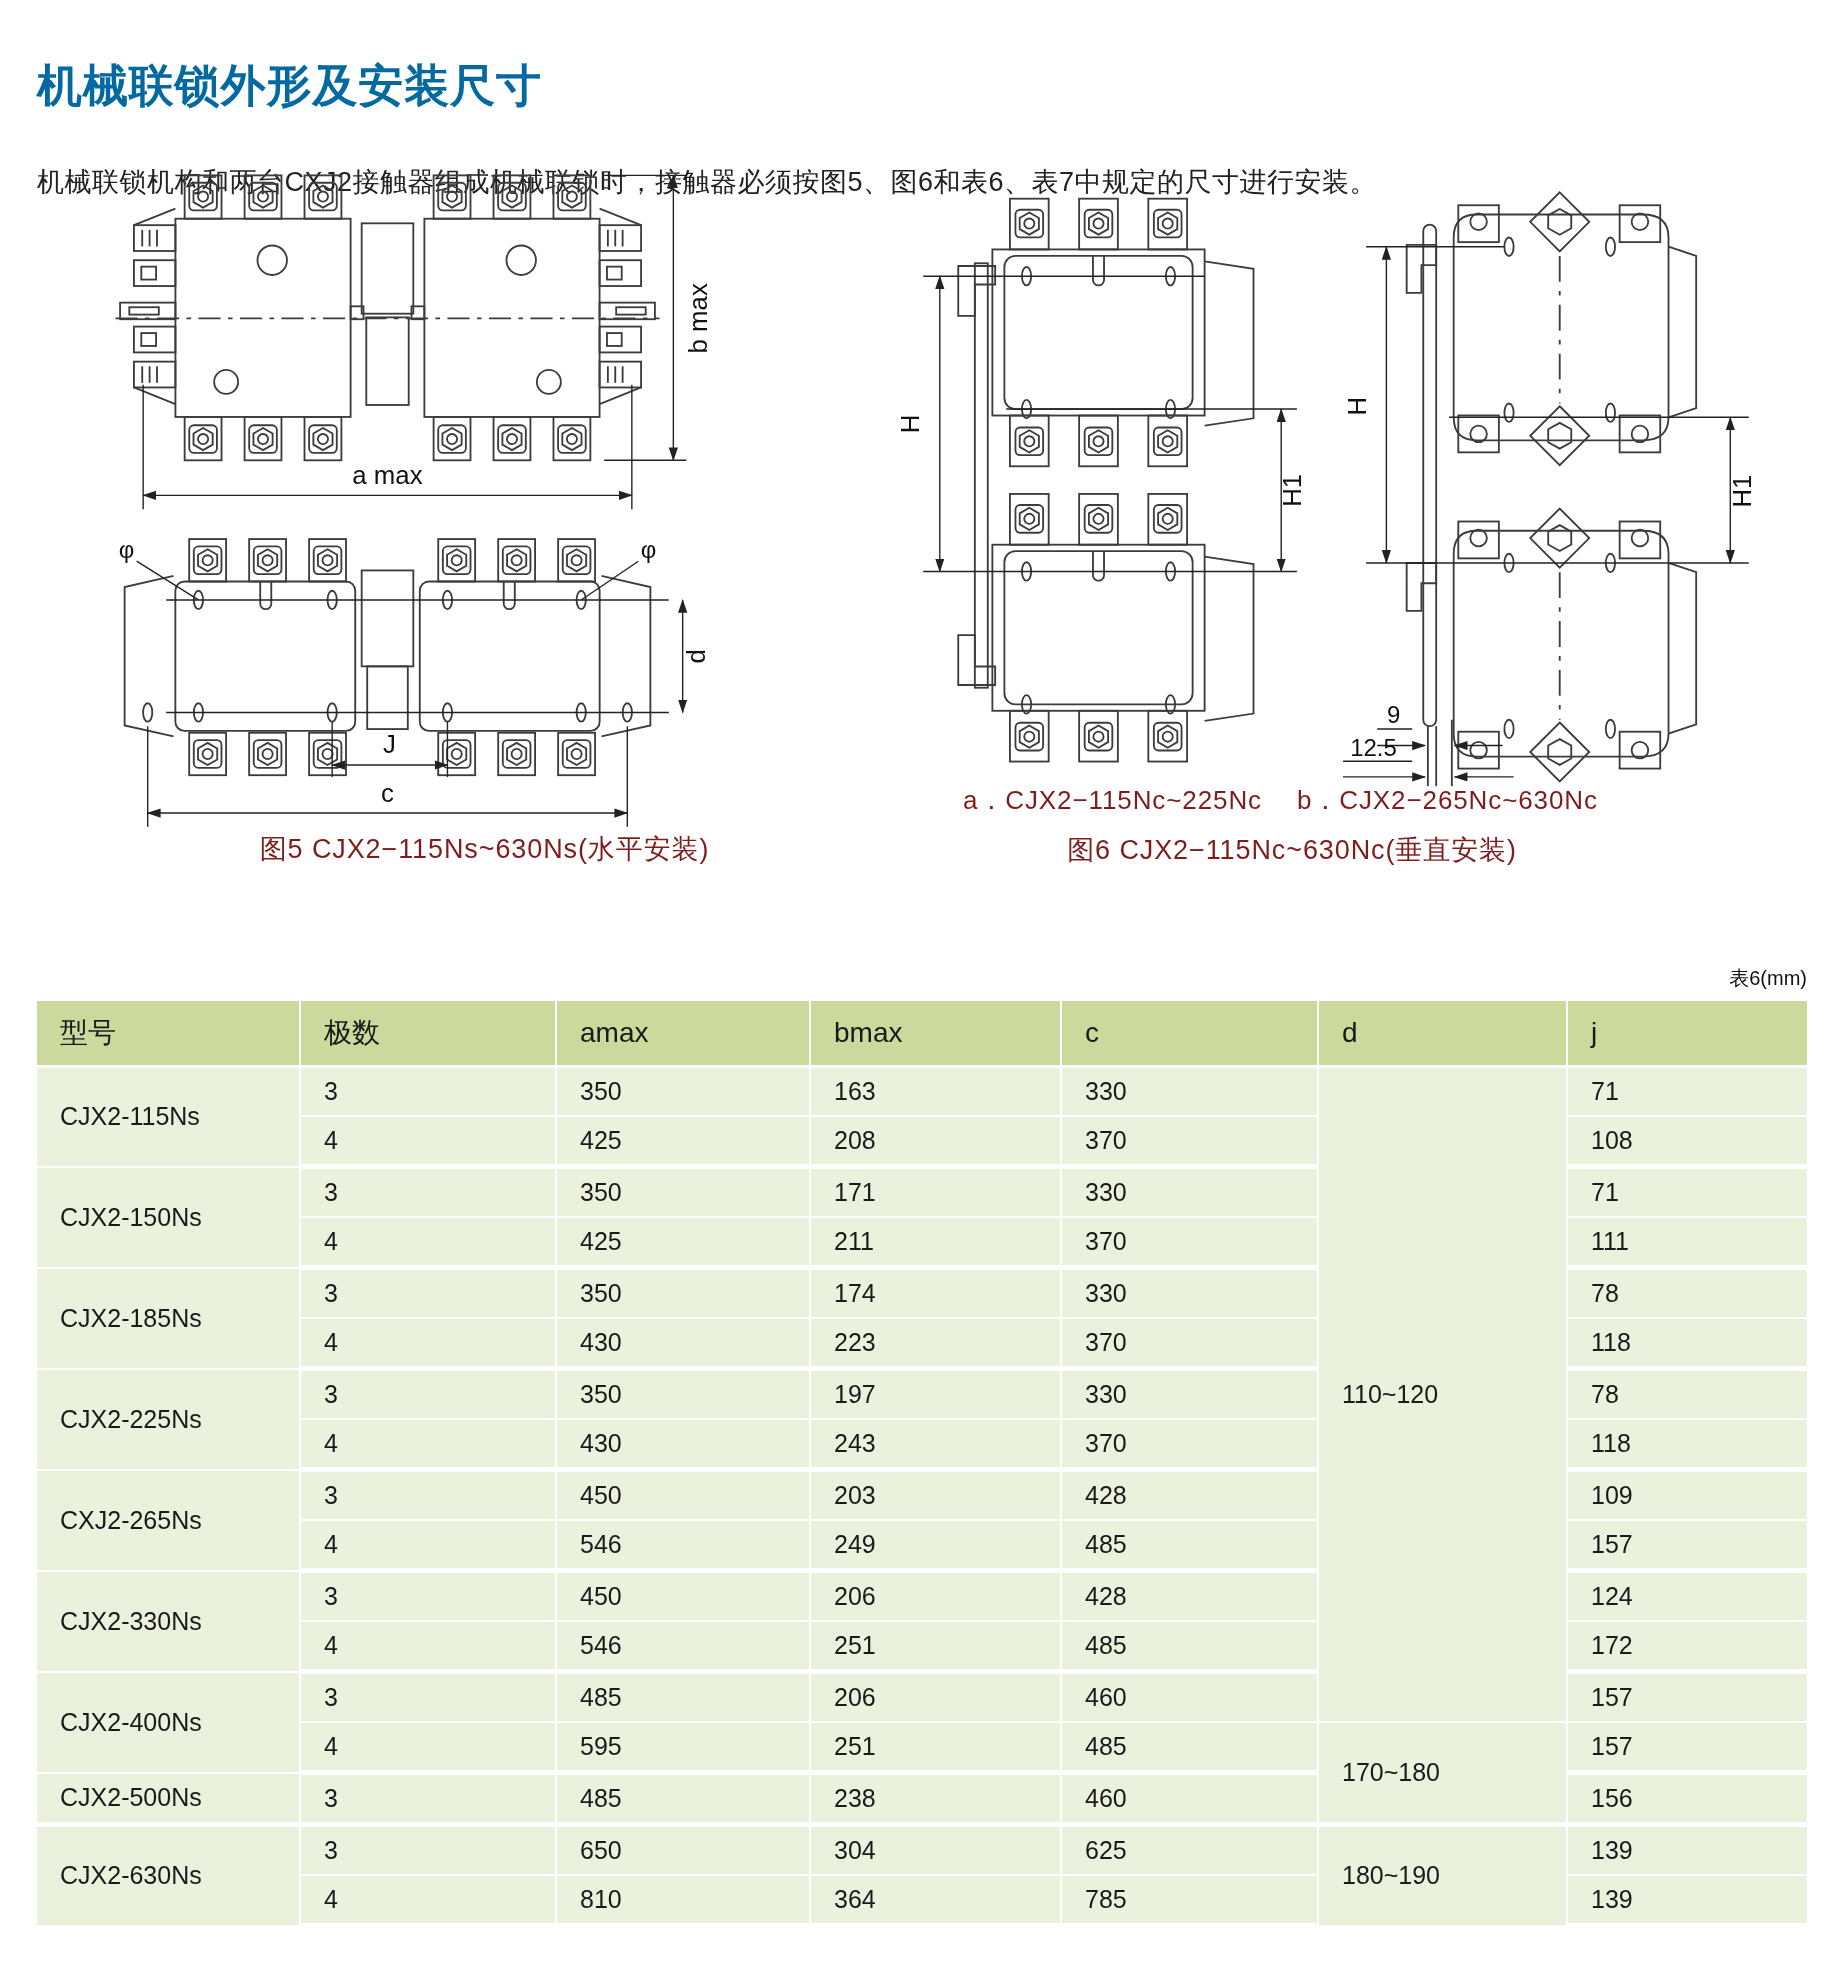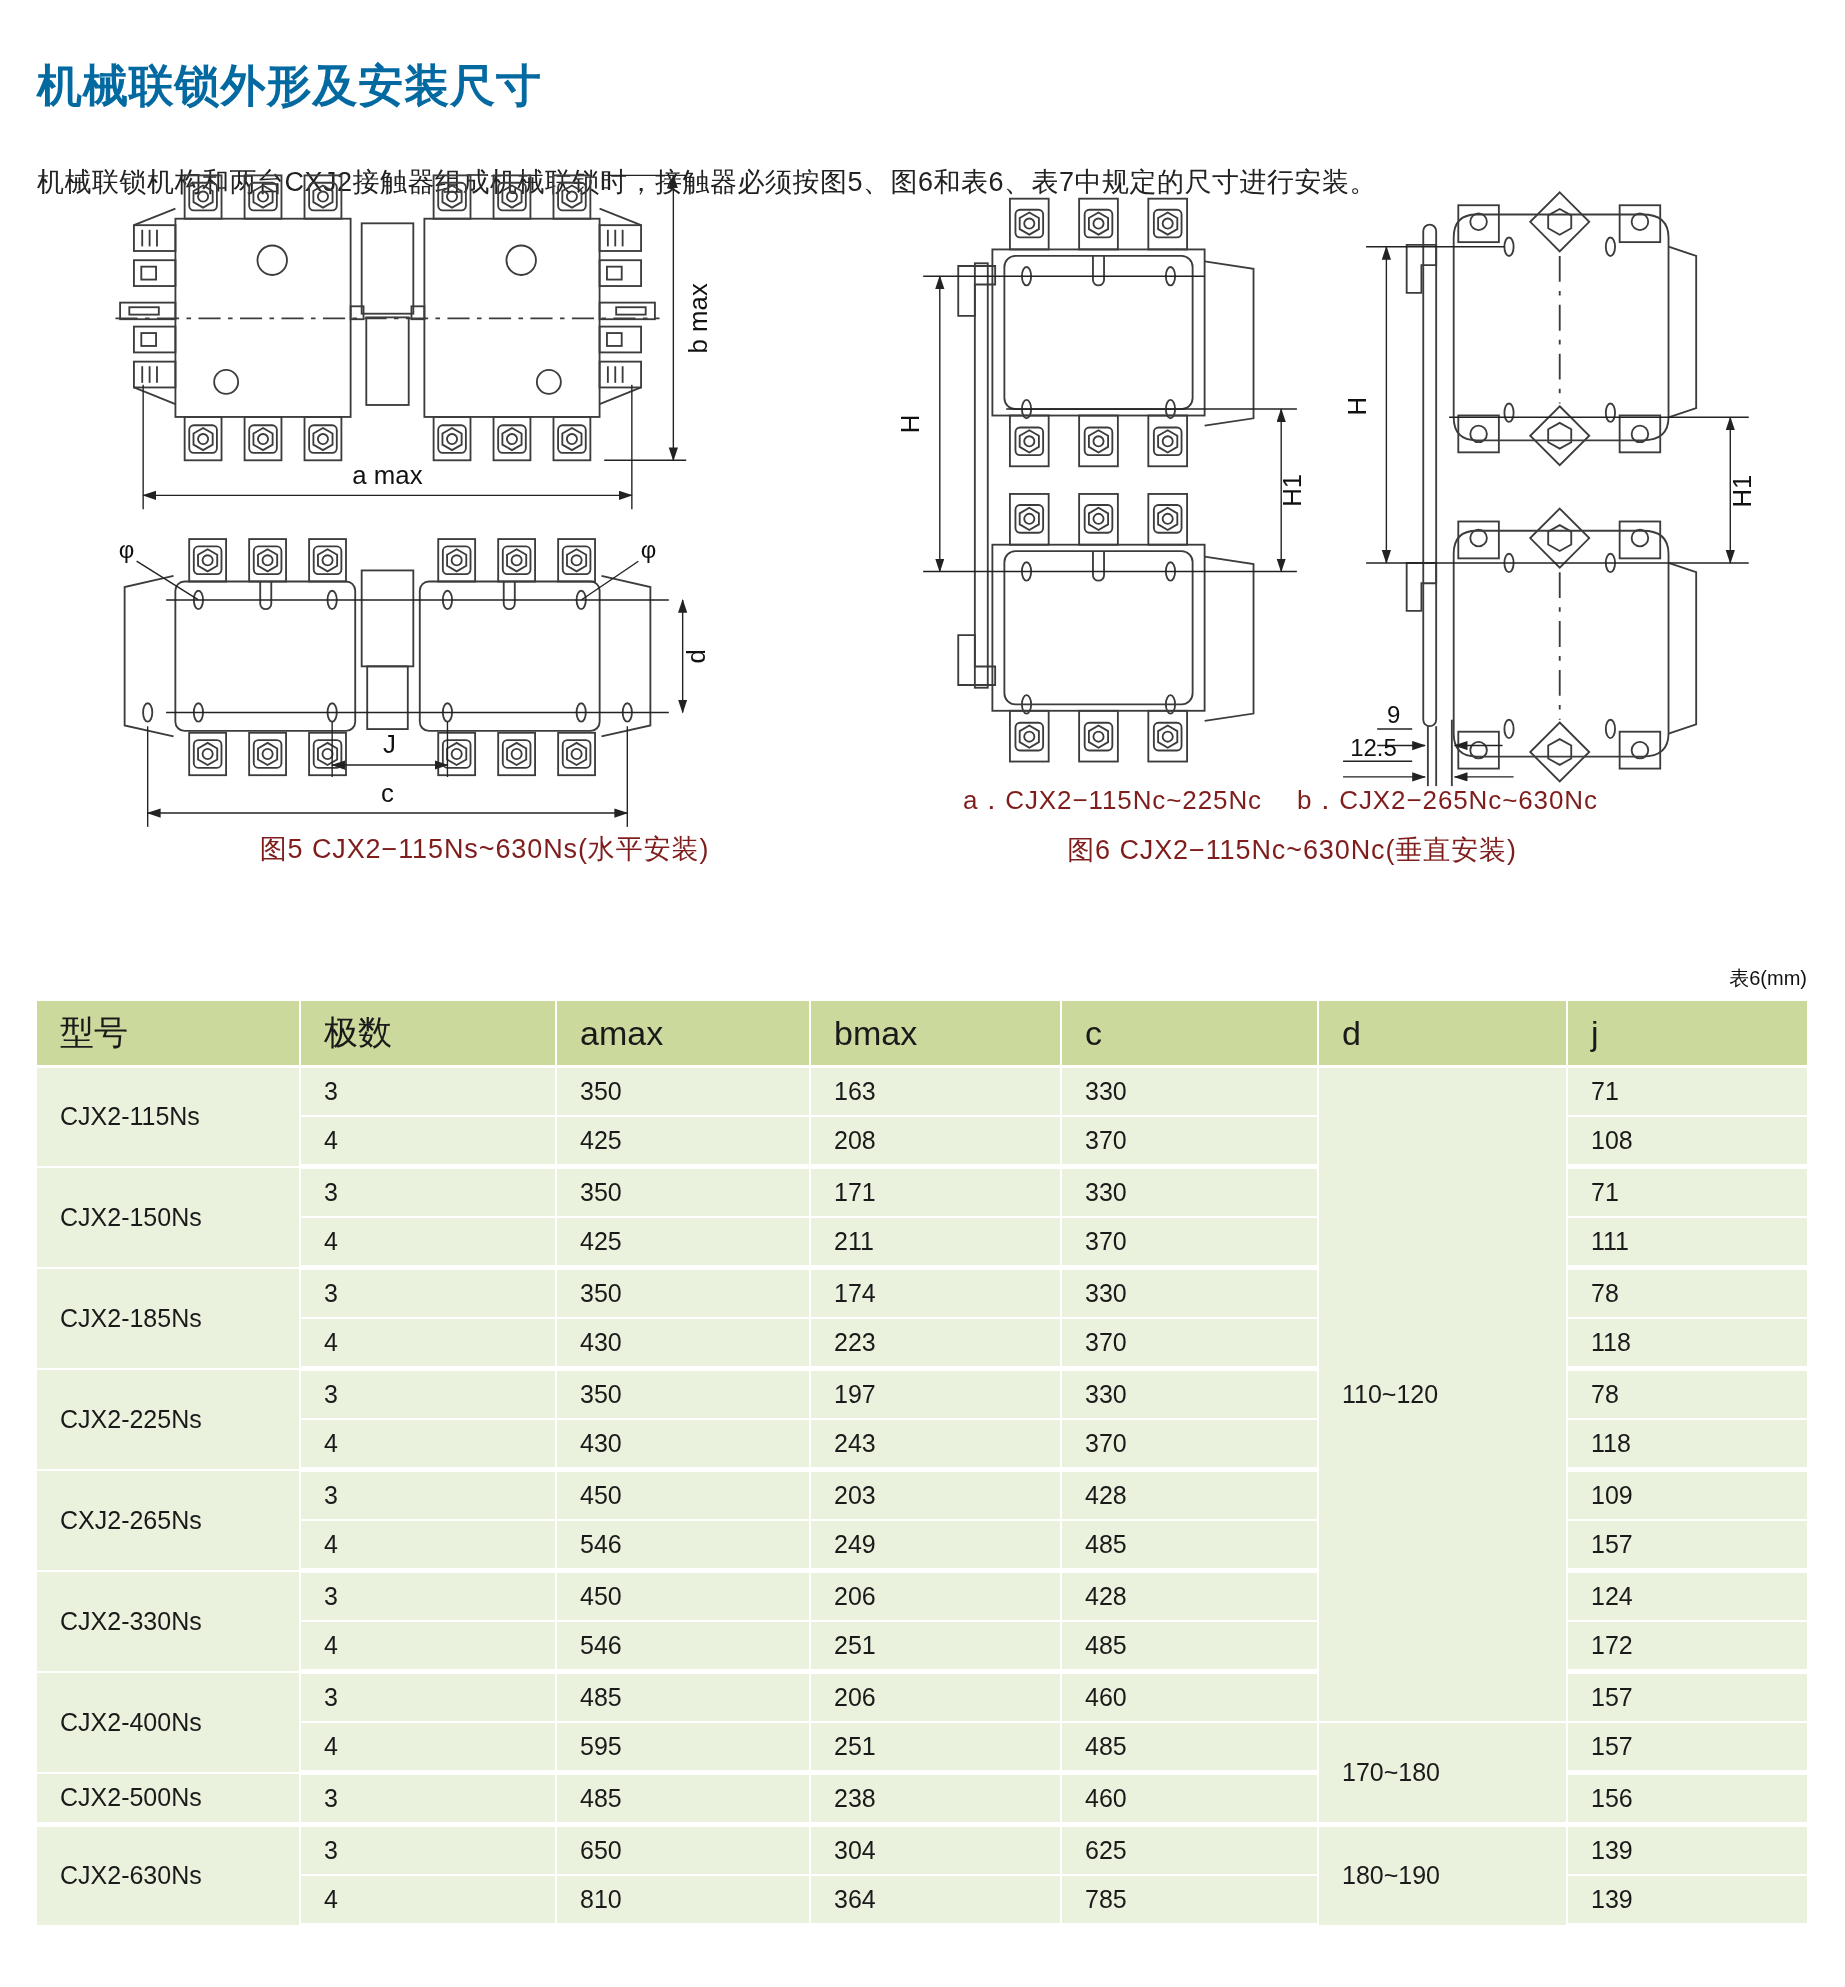--- a/index.html
+++ b/index.html
@@ -15,21 +15,21 @@
   .table-note{left:1421px;top:954px;width:386px;text-align:right;font-size:20px;color:#111;margin-top:11px;}
   svg{display:block;}
   svg text{font-family:"Liberation Sans","DejaVu Sans",sans-serif;fill:#111;stroke:none;}
   .draw{stroke:#3c3c3c;stroke-width:2;fill:none;}
   .dim{stroke:#222;stroke-width:1.5;fill:none;}
   .dimtxt{font-size:28px;}
   .dimtxt-sm{font-size:26px;}
 
   .dim-table{border-collapse:collapse;table-layout:fixed;width:1770px;}
   .dim-table th{
-    background:#cbd99c;height:64px;font-size:34px;font-weight:normal;
+    background:#cbd99c;height:64px;font-size:28px;font-weight:normal;
     text-align:left;padding:0 0 0 23px;border-right:2.8px solid #fff;border-bottom:3.7px solid #fff;
   }
   .dim-table td{
     background:#eaf2dd;height:47px;font-size:25px;
     text-align:left;padding:0 0 0 23px;border-right:2.8px solid #fff;border-bottom:2.8px solid #fff;
     vertical-align:middle;
   }
   .dim-table th:last-child,.dim-table td:last-child{border-right:none;}
   .dim-table tr.group-end td{border-bottom:5.5px solid #fff;}
 </style>

